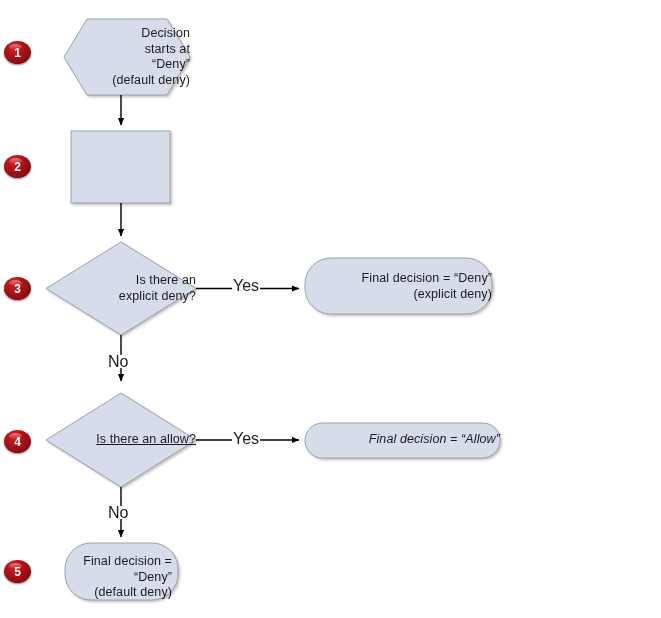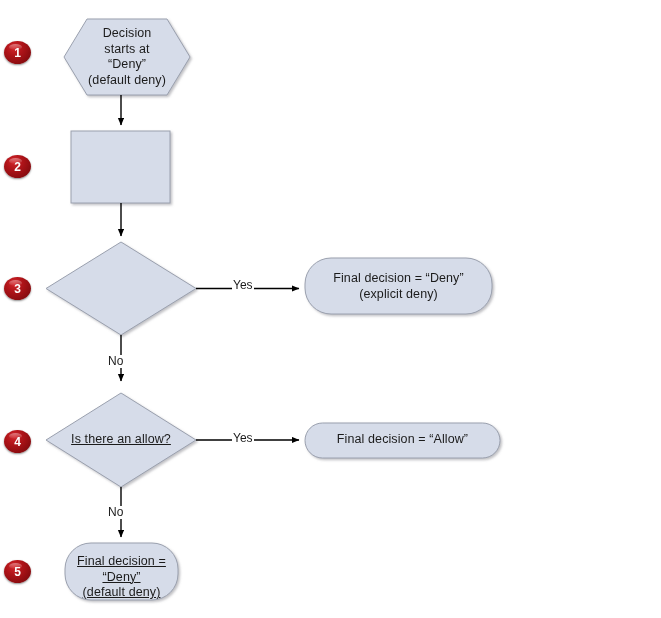--- a/index.html
+++ b/index.html
@@ -19,32 +19,32 @@
   }
   #flow-svg {
     position: absolute;
     left: 0;
     top: 0;
     width: 661px;
     height: 618px;
   }
   .node-label {
     position: absolute;
-    text-align: center;
+    text-align: right;
     color: #1b1b1b;
     font-size: 12.5px;
     line-height: 15.5px;
     white-space: pre;
     pointer-events: none;
     letter-spacing: 0.1px;
   }
   .edge-label {
     position: absolute;
     color: #1b1b1b;
-    font-size: 12px;
+    font-size: 16px;
     line-height: 13px;
     white-space: pre;
     background: #ffffff;
     padding: 0 1px;
   }
   .badge {
     position: absolute;
     width: 27px;
     height: 23px;
     border-radius: 50%;
@@ -115,29 +115,31 @@
 
     <line x1="121" y1="487" x2="121" y2="537" stroke="#000000" stroke-width="1.4" marker-end="url(#arrow)"></line>
   </svg>
 
   <div class="node-label" style="left:64px; top:26px; width:126px;">Decision
 starts at
 “Deny”
 (default deny)</div>
 
 
+  <div class="node-label" style="left:46px; top:273px; width:150px;">Is there an
+explicit deny?</div>
 
   <div class="node-label" style="left:305px; top:271px; width:187px;">Final decision = “Deny”
 (explicit deny)</div>
 
   <div class="node-label" style="left:46px; top:432px; width:150px;text-decoration:underline;">Is there an allow?</div>
 
-  <div class="node-label" style="left:305px; top:432px; width:195px;">Final decision = “Allow”</div>
+  <div class="node-label" style="left:305px; top:432px; width:195px;font-style:italic;">Final decision = “Allow”</div>
 
-  <div class="node-label" style="left:65px; top:554px; width:113px;text-decoration:underline;">Final decision =
+  <div class="node-label" style="left:59px; top:554px; width:113px;">Final decision =
 “Deny”
 (default deny)</div>
 
   <div class="edge-label" style="left:232px; top:279px;">Yes</div>
 
   <div class="edge-label" style="left:107px; top:355px;">No</div>
 
   <div class="edge-label" style="left:232px; top:432px;">Yes</div>
 
   <div class="edge-label" style="left:107px; top:506px;">No</div>

